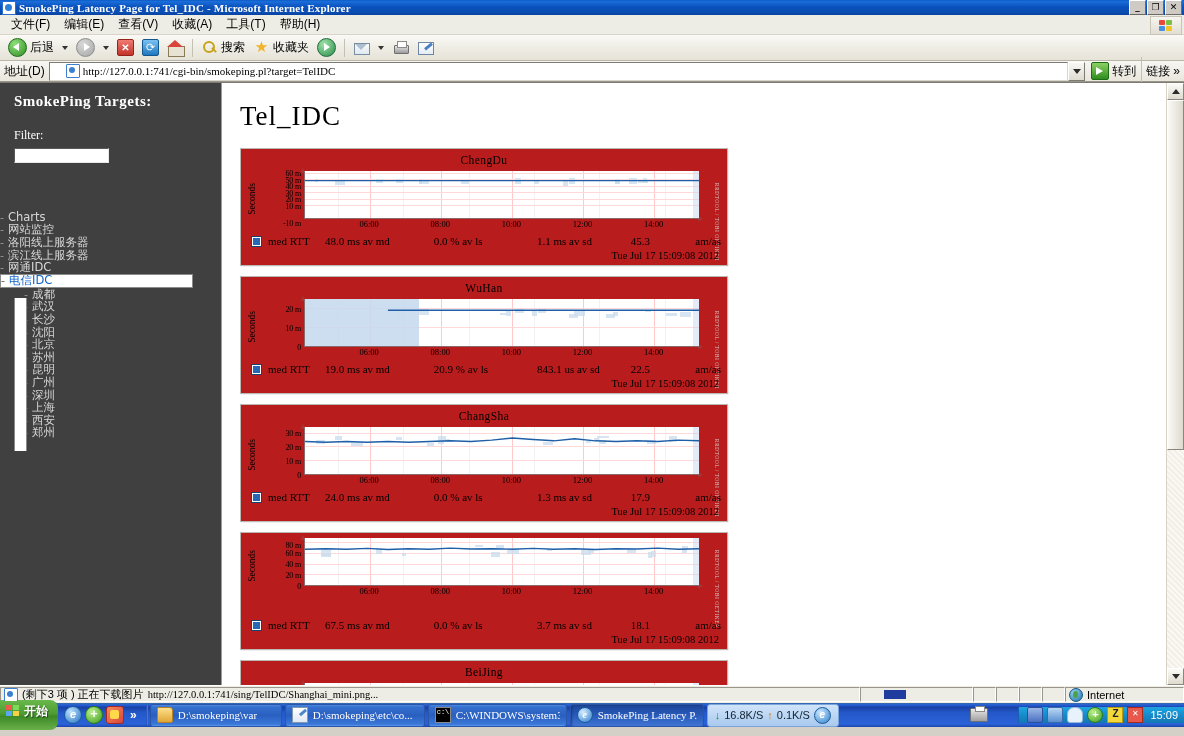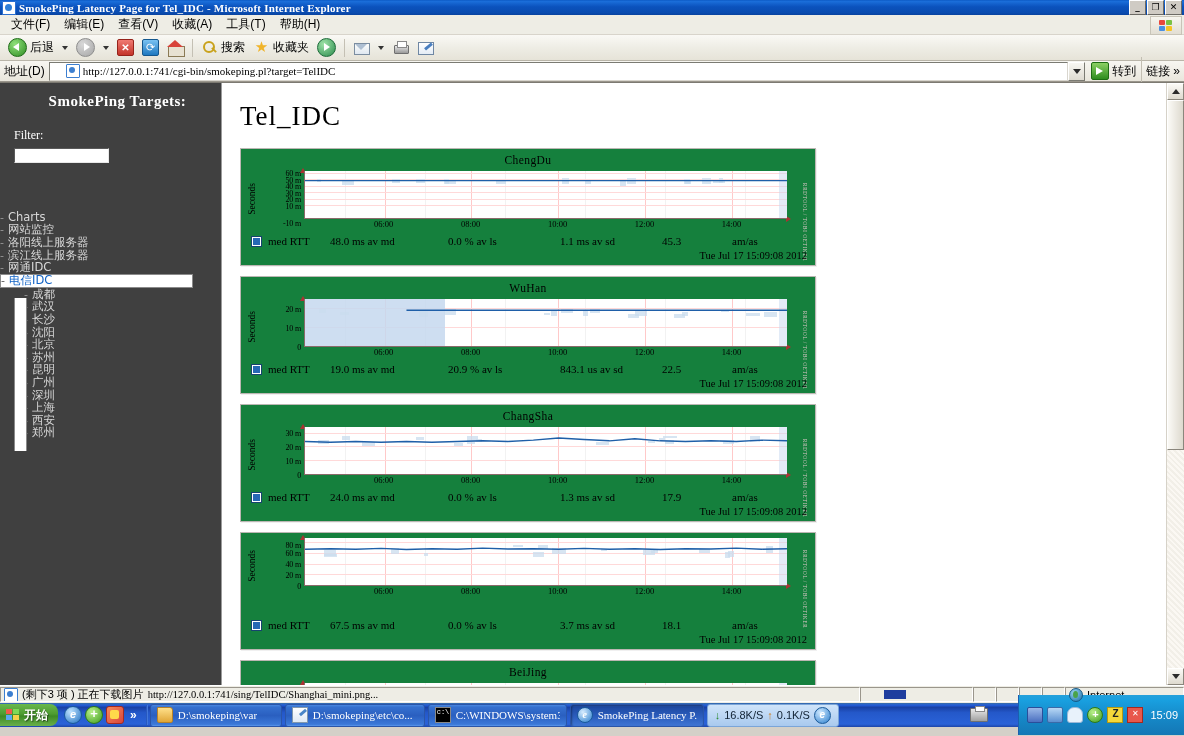--- a/index.html
+++ b/index.html
@@ -138,21 +138,21 @@
   }
   .sidebar{
     width:222px;flex:0 0 222px;background:#404040;
     border-right:1px solid #9b9b9b;
     padding:10px 0 0 0;box-sizing:border-box;
     overflow:hidden;position:relative;
   }
   .sb-inner{padding-left:14px;}
   .sb-title{
     color:#fff;font-family:"Liberation Serif",serif;
-    font-size:15px;font-weight:bold;letter-spacing:.5px;margin-bottom:18px;text-align:center;
+    font-size:15px;font-weight:bold;letter-spacing:.5px;margin-bottom:18px;
   }
   .sb-filter-label{color:#fff;font-family:"Liberation Serif",serif;font-size:12px;margin-bottom:5px;}
   .sb-filter-input{
     width:95px;height:15px;background:#fff;
     border:1px solid;border-color:#5a5a5a #e8e8e8 #e8e8e8 #5a5a5a;
     display:block;box-sizing:border-box;padding:0 2px;font-size:11px;
   }
   .tree{margin-top:48px;}
   .tnode{
     display:flex;align-items:center;height:12.6px;
@@ -175,21 +175,21 @@
   .content{
     flex:1 1 auto;background:#fff;padding:18px 0 0 18px;
     overflow:hidden;position:relative;
   }
   .pagetitle{
     font-family:"Liberation Serif",serif;font-size:27px;color:#000;
     letter-spacing:1px;margin:0 0 16px 0;font-weight:normal;
   }
   
   .graph-panel{
-    width:576px;background:#15803d;border:1px solid #bbb7b3;
+    width:488px;background:#b91c1c;border:1px solid #bbb7b3;
     box-sizing:border-box;margin-bottom:10px;position:relative;
     box-shadow:1px 1px 0 rgba(0,0,0,.06);
   }
   .graph-panel.tall{height:118px;}
   .graph-panel.short{height:79px;}
   .g-title{
     text-align:center;font-family:"Liberation Serif",serif;font-size:11.5px;
     color:#000;padding-top:5px;letter-spacing:.4px;
   }
   .g-body{position:relative;height:62px;margin:2px 0 0 0;}
@@ -304,21 +304,21 @@
   .globe{width:12px;height:12px;border-radius:50%;
     background:radial-gradient(circle at 35% 30%,#9ad2f2,#1b6fa8);border:1px solid #155a86;flex:0 0 auto;position:relative;}
   .globe:after{content:"";position:absolute;left:3px;top:2px;width:5px;height:7px;background:#4aa34a;border-radius:50%;}
   
   .taskbar{
     height:24px;
     background:linear-gradient(180deg,#3a6ea5 0%,#245edb 9%,#1941a5 18%,#2458c9 40%,#2a62d8 88%,#1d45a8 100%);
     display:flex;align-items:center;
   }
   .start-btn{
-    height:22px;margin:1px 2px 1px 0;padding:0 10px 0 6px;
+    height:22px;margin:1px 2px 1px 0;padding:0 10px 8px 6px;
     background:linear-gradient(180deg,#69b84c 0%,#4e9c32 45%,#3d8a26 55%,#6ab04a 100%);
     border-top-right-radius:8px;border-bottom-right-radius:8px;
     display:flex;align-items:center;gap:4px;
     color:#fff;font-weight:bold;font-size:12px;
     font-family:"Liberation Sans",sans-serif;
     text-shadow:1px 1px 1px rgba(0,0,0,.5);
   }
   .start-flag{width:14px;height:13px;position:relative;}
   .start-flag i{position:absolute;width:6px;height:5px;}
   .start-flag i:nth-child(1){left:0;top:0;background:#f05a4c;}
@@ -361,21 +361,21 @@
     border:1px solid #7ba5d8;
     display:flex;align-items:center;gap:4px;
     font-size:11px;color:#123;font-family:"Liberation Sans",sans-serif;
   }
   .ns-dn{color:#2c8a2c;font-weight:bold;}
   .ns-up{color:#d07a1a;font-weight:bold;}
   .ns-ie{width:15px;height:15px;border-radius:50%;
     background:radial-gradient(circle at 35% 30%,#cfe9ff,#2b7ecd);border:1px solid #1a5a9a;position:relative;}
   .ns-ie:after{content:"e";position:absolute;inset:0;color:#fff;font-size:10px;font-style:italic;font-weight:bold;text-align:center;line-height:14px;}
   .tray{
-    margin-left:auto;height:40px;display:flex;align-items:center;gap:4px;
+    margin-left:auto;height:16px;display:flex;align-items:center;gap:4px;
     padding:0 6px 0 8px;
     background:linear-gradient(180deg,#26a0da 0%,#19a0e0 12%,#1689c8 55%,#1477b5 100%);
     border-left:1px solid #1a5fb0;
     color:#fff;font-size:11px;font-family:"Liberation Sans",sans-serif;
   }
   .tray-ico{width:14px;height:14px;position:relative;flex:0 0 auto;}
   .ti-net{background:linear-gradient(180deg,#9ab8e8,#4a6fc0);border:1px solid #2a4e9a;border-radius:2px;}
   .ti-net2{background:linear-gradient(180deg,#b8d8f5,#5a8fd0);border:1px solid #3a6aa8;border-radius:2px;}
   .ti-cloud{background:#e8f2fb;border:1px solid #9ab8d8;border-radius:7px 7px 3px 3px;}
   .ti-shield{background:radial-gradient(circle at 35% 30%,#b9f08a,#3e9c1e);border:1px solid #2d7a15;border-radius:50%;}

